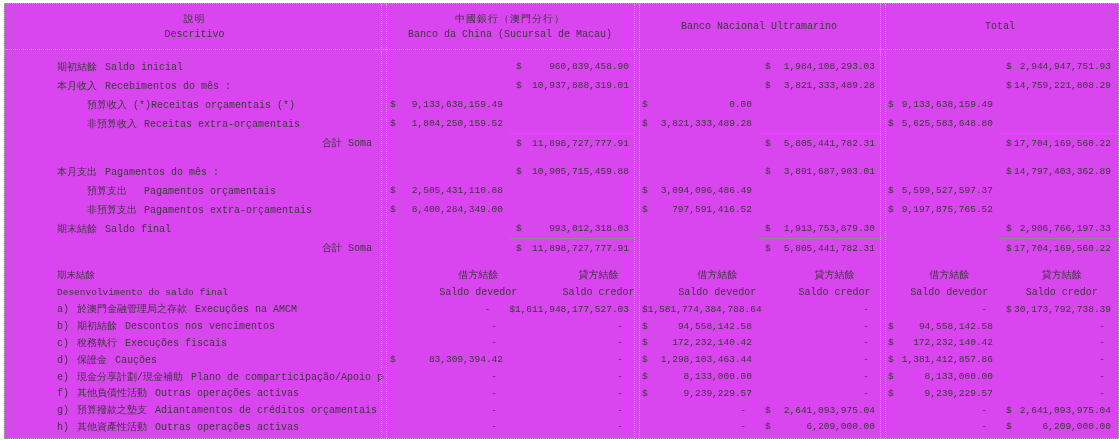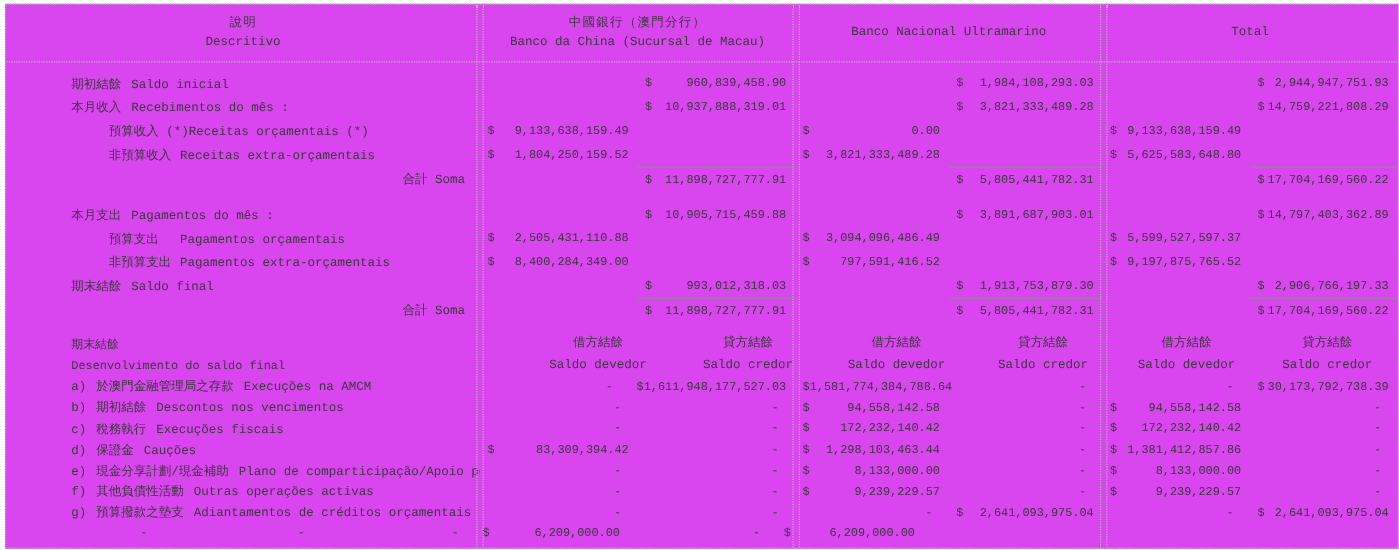--- a/index.html
+++ b/index.html
@@ -668,20 +668,21 @@
             </div>
             <div class="half">
               <div class="money">
                 <span class="cur">$</span>
                 <span class="amt">2,641,093,975.04</span>
               </div>
             </div>
           </div>
         </div>
         <div class="row brow">
+          <div class="cell desc"><span class="letter">h)</span><span class="zh">其他資產性活動</span><span class="pt">Outras operações activas</span></div>
           <div class="cell b1 bankcell">
             <div class="half">
               <span class="dashv">-</span>
             </div>
             <div class="half">
               <span class="dashv">-</span>
             </div>
           </div>
           <div class="cell b2 bankcell">
             <div class="half">

